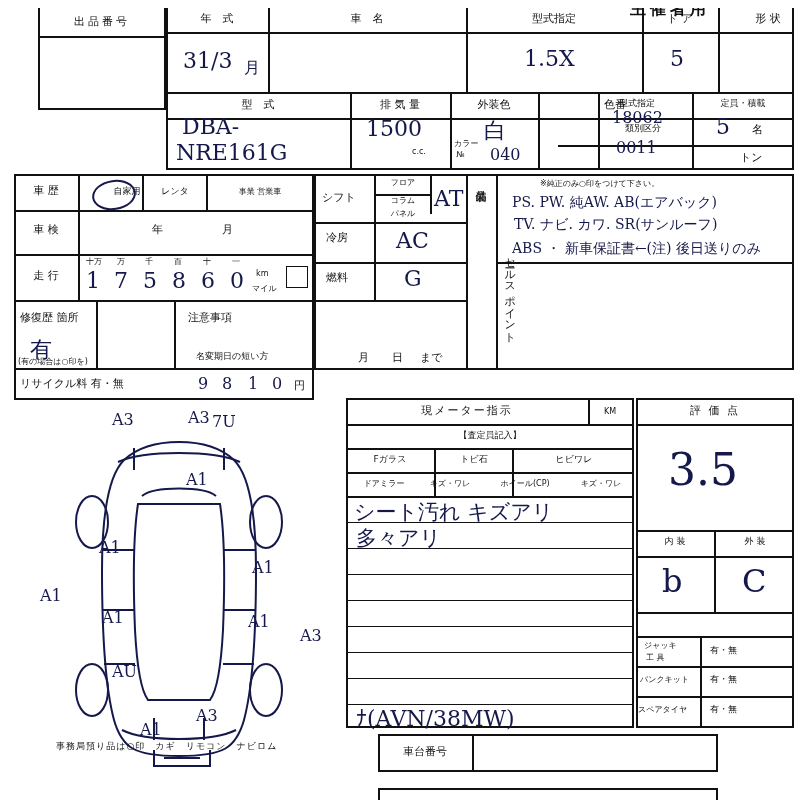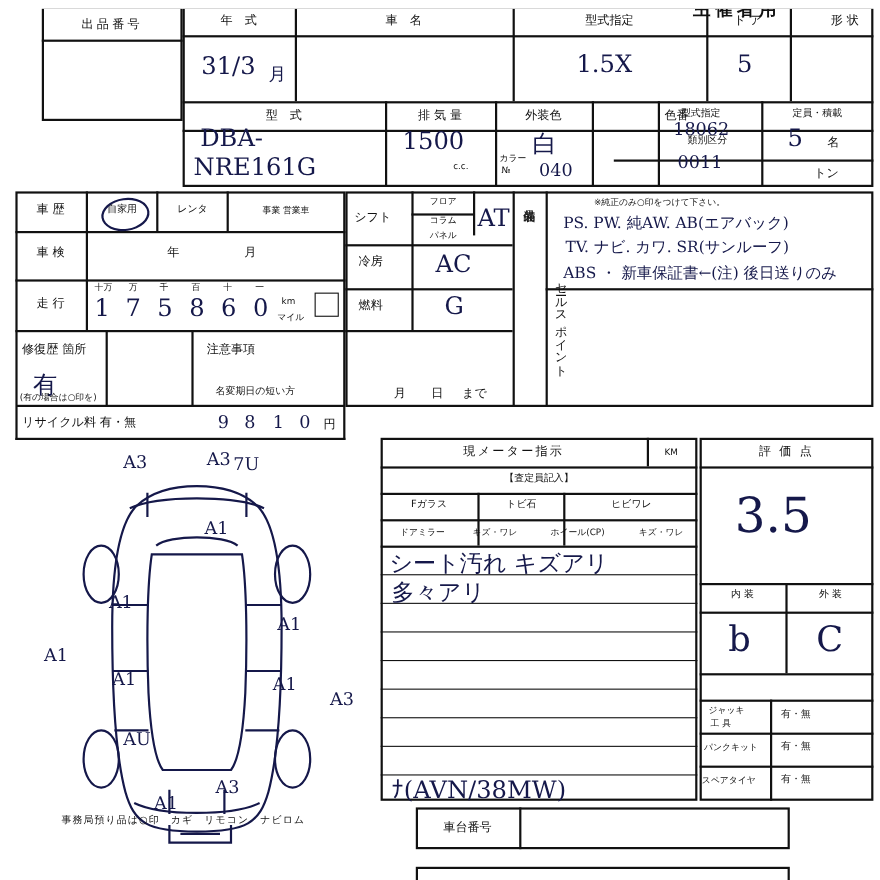--- a/index.html
+++ b/index.html
@@ -94,21 +94,21 @@
   <div class="ln" style="left:14px;top:210px;width:300px;height:2px;"></div>
   <div class="ln" style="left:14px;top:254px;width:300px;height:2px;"></div>
   <div class="ln" style="left:14px;top:300px;width:300px;height:2px;"></div>
   <div class="ln" style="left:78px;top:174px;width:2px;height:126px;"></div>
   <div class="ln" style="left:142px;top:174px;width:2px;height:36px;"></div>
   <div class="ln" style="left:206px;top:174px;width:2px;height:36px;"></div>
   <div class="ln" style="left:96px;top:300px;width:2px;height:70px;"></div>
   <div class="ln" style="left:174px;top:300px;width:2px;height:70px;"></div>
 
   <div class="lbl ctr" style="left:14px;top:185px;width:64px;">車 歴</div>
-  <div class="lbl ctr sm" style="left:80px;top:187px;width:62px;">自家用</div>
+  <div class="lbl ctr sm" style="left:80px;top:187px;width:62px;padding-left:16px;">自家用</div>
   <div style="position:absolute;left:92px;top:180px;width:40px;height:26px;border:2px solid #15184a;border-radius:50%;transform:rotate(-8deg);"></div>
   <div class="lbl ctr sm" style="left:144px;top:187px;width:62px;">レンタ</div>
   <div class="lbl ctr xs" style="left:208px;top:188px;width:104px;">事業 営業車</div>
 
   <div class="lbl ctr" style="left:14px;top:224px;width:64px;">車 検</div>
   <div class="lbl" style="left:152px;top:224px;">年</div>
   <div class="lbl" style="left:222px;top:224px;">月</div>
 
   <div class="lbl ctr" style="left:14px;top:270px;width:64px;">走 行</div>
   <div class="lbl xs" style="left:86px;top:258px;">十万</div>

